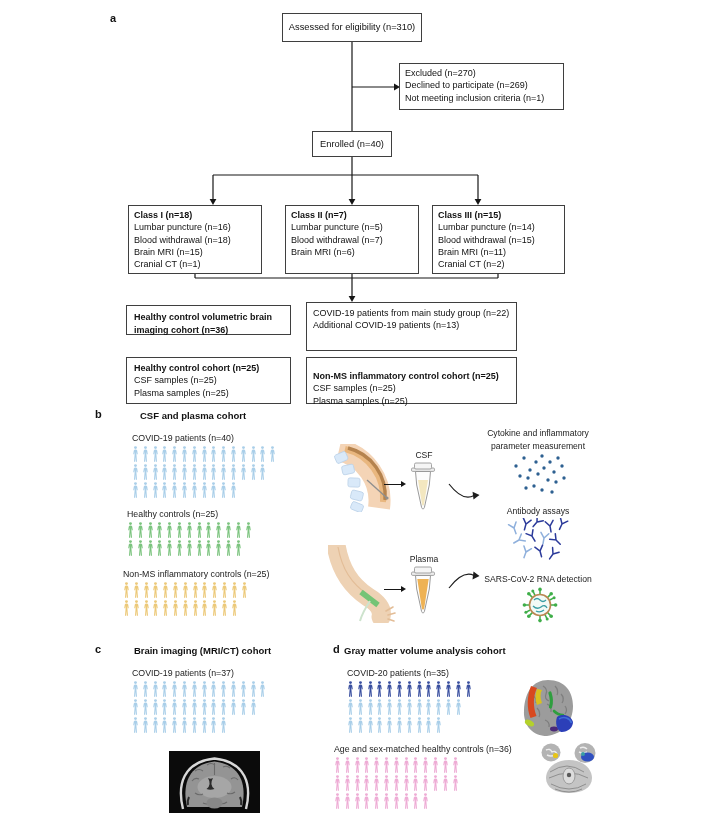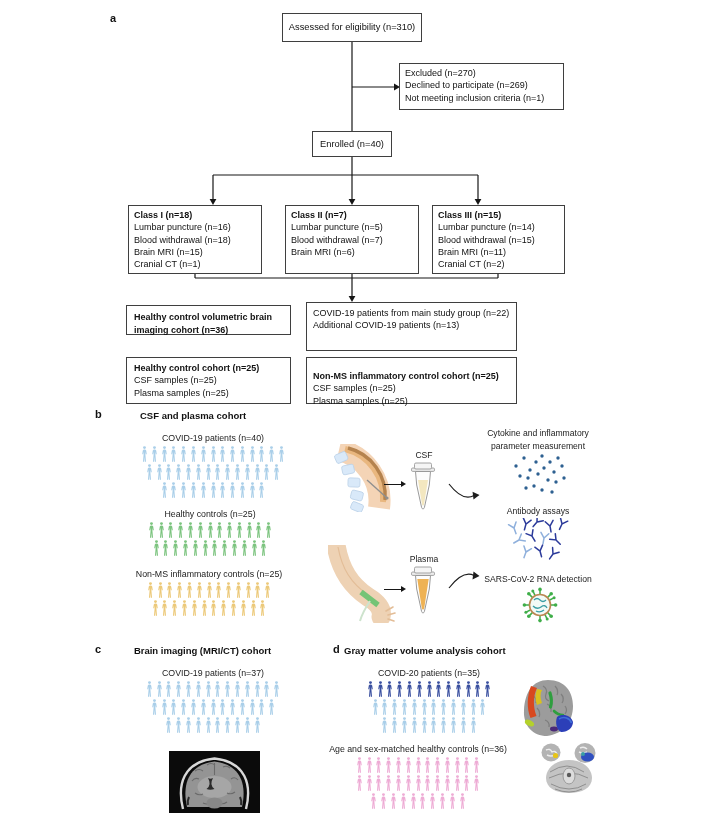--- a/index.html
+++ b/index.html
@@ -9,21 +9,21 @@
   .panel-letter{font-weight:bold;font-size:11px;color:#111;}
   .sec-title{font-weight:bold;font-size:9.5px;color:#111;text-align:center;}
   
   .fbox{position:absolute;border:1.5px solid #3f3f3f;background:#fff;font-size:9px;
         line-height:12.3px;color:#111;box-sizing:border-box;}
   .fbox.center{display:flex;align-items:center;justify-content:center;text-align:center;font-size:9.3px;}
   .fbox.lines{padding:3px 5px;}
   .fbox .bt{font-weight:bold;}
   .fbox .ln{white-space:nowrap;}
   
-  .pgroup{position:absolute;display:flex;flex-direction:column;align-items:center;}
+  .pgroup{position:absolute;display:flex;flex-direction:column;align-items:flex-start;}
   .pgroup .plabel{font-size:8.8px;color:#222;margin-bottom:3px;white-space:nowrap;}
   .prow{display:flex;gap:2.8px;margin-bottom:1.8px;}
   .person{width:7px;height:16px;display:block;}
   .cap{text-align:center;font-size:8.6px;color:#222;white-space:nowrap;}
   
   .aline{position:absolute;height:1.2px;background:#161616;}
   .ahead-r{position:absolute;width:0;height:0;border-top:3.2px solid transparent;
            border-bottom:3.2px solid transparent;border-left:5.5px solid #161616;}
 </style>
 </head>

